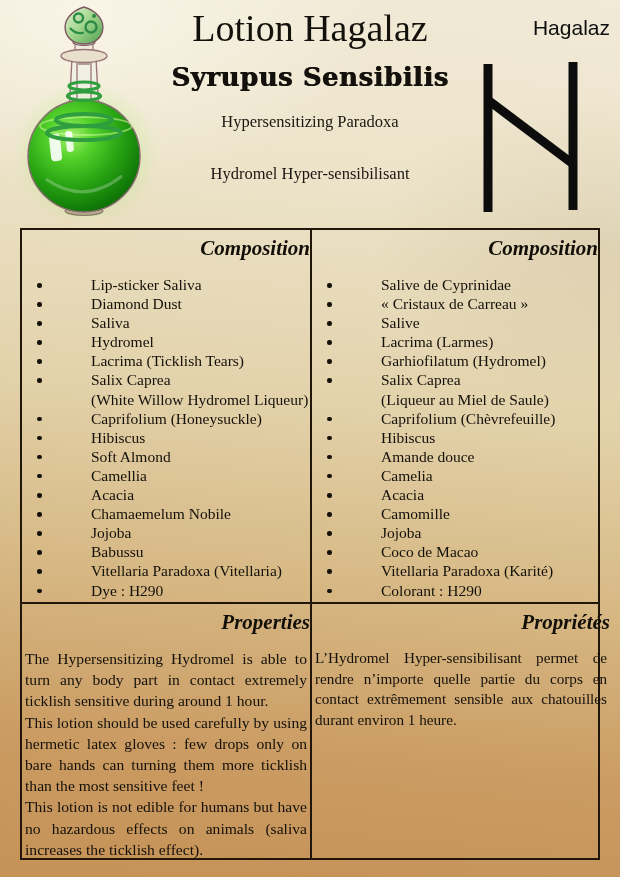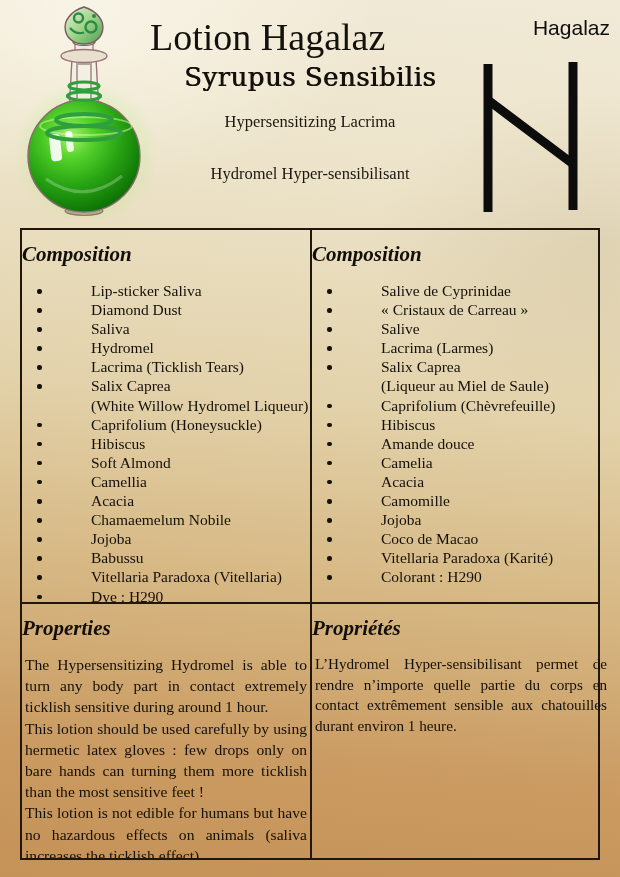--- a/index.html
+++ b/index.html
@@ -11,24 +11,24 @@
   .page {
     position:relative; width:620px; height:877px; overflow:hidden;
     background:
       radial-gradient(ellipse 420px 240px at 14% 2%, rgba(255,253,244,0.60), rgba(255,253,244,0) 70%),
       radial-gradient(ellipse 320px 220px at 96% 28%, rgba(120,90,40,0.10), rgba(120,90,40,0) 70%),
       linear-gradient(185deg, #f1ead7 0%, #ece3c9 22%, #e3d3ac 45%, #d7b985 65%, #ca9b62 85%, #c59257 100%);
   }
 
   
   .bottle { position:absolute; left:6px; top:4px; }
-  .title  { position:absolute; left:150px; top:16px;  width:320px; 
+  .title  { position:absolute; left:150px; top:7px;  width:320px; text-align:center;
             font-size:38px; line-height:42px; color:#14110c; }
   .latin  { position:absolute; left:150px; top:60px;  width:320px; text-align:center;
-            font-family:"DejaVu Serif", serif; font-weight:normal; font-size:26px; line-height:34px;
+            font-family:"DejaVu Serif", serif; font-weight:bold; font-size:26px; line-height:34px;
             color:#14110c; text-shadow:0.7px 0 #14110c; letter-spacing:0.5px; }
   .sub    { position:absolute; left:150px; width:320px; text-align:center;
             font-size:16.5px; color:#1b1710; }
   .sub-en { top:112px; }
   .sub-fr { top:164px; }
   .rune-label { position:absolute; left:450px; top:16px; width:160px; text-align:right;
             font-family:"Liberation Sans", sans-serif; font-size:21px; color:#0e0e0e; }
   .rune   { position:absolute; left:455px; top:60px; }
   .rune line { stroke:#0c0c0c; stroke-width:9; }
 
@@ -36,21 +36,21 @@
   .table { position:absolute; left:20px; top:228px; width:576px; height:628px;
            border:2px solid #20160a; }
   .vdiv  { position:absolute; left:288px; top:0; bottom:0; width:2px; background:#20160a; }
   .hdiv  { position:absolute; left:0; right:0; top:372px; height:2px; background:#20160a; }
   .cell  { position:absolute; overflow:hidden; }
   .comp-en { left:0;     top:0;     width:288px; height:372px; }
   .comp-fr { left:290px; top:0;     width:286px; height:372px; }
   .prop-en { left:0;     top:374px; width:288px; height:254px; }
   .prop-fr { left:290px; top:374px; width:298px; height:254px; }
 
-  .cell-header { padding-top:12px; height:26px; text-align:left;
+  .cell-header { padding-top:6px; height:26px; text-align:right;
                  font-weight:bold; font-style:italic; font-size:21px; color:#120f09; }
 
   .ing-list { margin-top:13px; }
   .ing { position:relative; padding-left:69px; font-size:15.5px; line-height:19.1px;
          white-space:nowrap; color:#14100a; }
   .ing::before { content:""; position:absolute; left:15px; top:8px; width:4.5px; height:4.5px;
                  border-radius:50%; background:#14100a; }
   .ing.cont::before { display:none; }
 
   .prop-text { margin:12px 3px 0 3px; }
@@ -100,21 +100,21 @@
     <ellipse cx="78" cy="38" rx="11" ry="3.5" fill="#d9e6c8" stroke="#7c5960" stroke-width="1.2"></ellipse>
     <path d="M78 3 C 91 7 99 17 96.5 27 C 94.5 35.5 87 40 78 40 C 69 40 61.5 35.5 59.5 27 C 57 17 65 7 78 3 Z" fill="url(#egg)" stroke="#7c5960" stroke-width="1.4"></path>
     <circle cx="72.5" cy="14" r="4.5" fill="none" stroke="#2c8c46" stroke-width="2.4"></circle>
     <circle cx="85" cy="23" r="5.5" fill="none" stroke="#2c8c46" stroke-width="2.4"></circle>
     <path d="M64 24 Q 70 31 78 28.5" fill="none" stroke="#2c8c46" stroke-width="2.2"></path>
     <circle cx="88" cy="12" r="2" fill="#2c8c46"></circle>
   </svg>
 
   <div class="title">Lotion Hagalaz</div>
   <div class="latin">Syrupus Sensibilis</div>
-  <div class="sub sub-en">Hypersensitizing Lacrima</div>
+  <div class="sub sub-en">Hypersensitizing Paradoxa</div>
   <div class="sub sub-fr">Hydromel Hyper-sensibilisant</div>
 
   <div class="rune-label">Hagalaz</div>
   <svg class="rune" width="150" height="154" viewBox="0 0 150 154">
     <line x1="33" y1="4" x2="33" y2="152"></line>
     <line x1="118" y1="2" x2="118" y2="150"></line>
     <line x1="33" y1="40" x2="118" y2="104"></line>
   </svg>
 
   <div class="table">
@@ -144,20 +144,21 @@
       </div>
     </div>
 
     <div class="cell comp-fr">
       <div class="cell-header">Composition</div>
       <div class="ing-list">
         <div class="ing">Salive de Cyprinidae</div>
         <div class="ing">« Cristaux de Carreau »</div>
         <div class="ing">Salive</div>
         <div class="ing">Lacrima (Larmes)</div>
+        <div class="ing">Garhiofilatum (Hydromel)</div>
         <div class="ing">Salix Caprea</div>
         <div class="ing cont">(Liqueur au Miel de Saule)</div>
         <div class="ing">Caprifolium (Chèvrefeuille)</div>
         <div class="ing">Hibiscus</div>
         <div class="ing">Amande douce</div>
         <div class="ing">Camelia</div>
         <div class="ing">Acacia</div>
         <div class="ing">Camomille</div>
         <div class="ing">Jojoba</div>
         <div class="ing">Coco de Macao</div>

